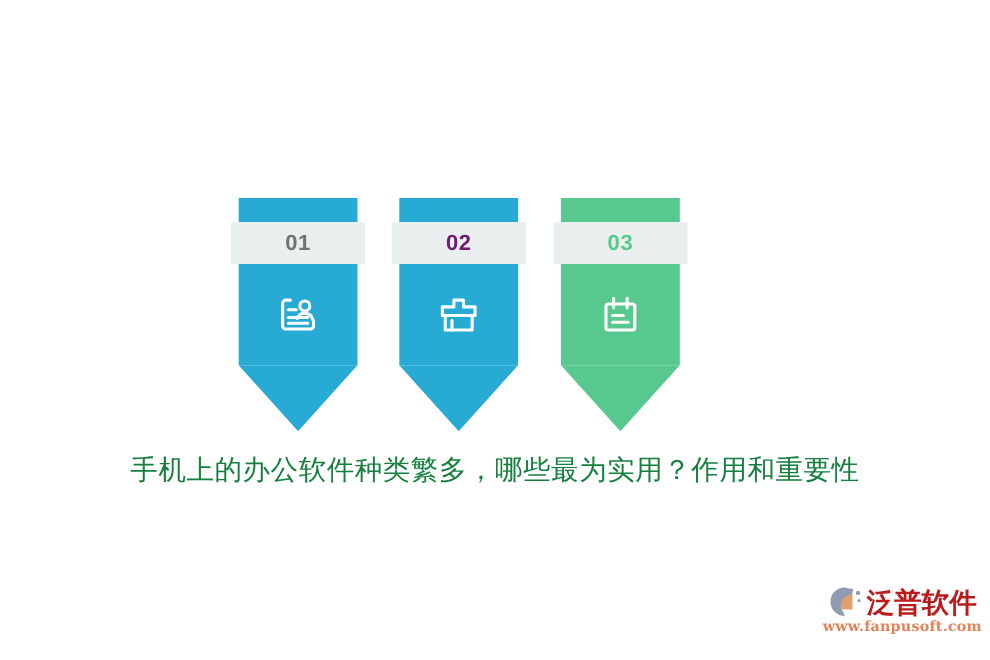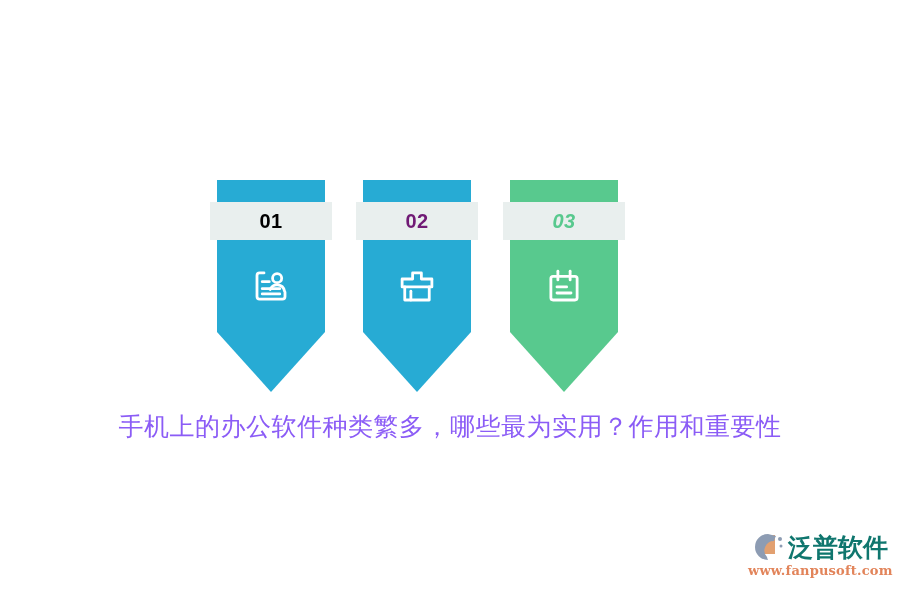--- a/index.html
+++ b/index.html
@@ -31,21 +31,21 @@
   }
 
   .ribbon {
     position: absolute;
     top: 0;
     width: 108px;
     height: 212px;
   }
   .ribbon-1 { left: 0px; }
   .ribbon-2 { left: 146px; }
-  .ribbon-3 { left: 293px; font-style: italic; }
+  .ribbon-3 { left: 293px; }
 
   
   .ribbon-cap {
     position: absolute;
     left: 0;
     top: 0;
     width: 100%;
     height: 22px;
   }
 
@@ -101,21 +101,21 @@
 
   
   .caption {
     position: absolute;
     left: 0;
     top: 410px;
     width: 900px;
     text-align: center;
     font-family: "DejaVu Serif", "Liberation Serif", serif;
     font-size: 25px;
-    color: #8b5cf6;
+    color: #15803d;
     letter-spacing: 0.5px;
     white-space: nowrap;
   }
 
   
   .watermark {
     position: absolute;
     right: 12px;
     bottom: 14px;
     width: 140px;
@@ -130,21 +130,21 @@
   .wm-mark {
     width: 32px;
     height: 30px;
     margin-right: 3px;
     flex: 0 0 auto;
   }
   .wm-name {
     font-family: "DejaVu Sans", "Liberation Sans", sans-serif;
     font-size: 25px;
     font-weight: bold;
-    color: #0f766e;
+    color: #b91c1c;
     line-height: 1;
     letter-spacing: 0px;
   }
   .wm-url {
     text-align: right;
     font-family: "DejaVu Serif", "Liberation Serif", serif;
     font-size: 13px;
     font-weight: bold;
     color: #e2845a;
     letter-spacing: 0.2px;
@@ -155,21 +155,21 @@
 </head>
 <body>
 
 <div id="stage">
 
   <div class="ribbon-group">
 
     <div class="ribbon ribbon-1">
       <div class="ribbon-cap" style="background:#27abd4"></div>
       <div class="ribbon-plate">
-        <span class="ribbon-number" style="color:#000000">01</span>
+        <span class="ribbon-number" style="color:#737373">01</span>
       </div>
       <div class="ribbon-body" style="background:#27abd4">
         <svg class="ribbon-icon" viewBox="0 0 48 48">
           <g fill="none" stroke="#ffffff" stroke-width="3.2" stroke-linecap="round" stroke-linejoin="round">
             <path d="M16 9 H11 a3 3 0 0 0 -3 3 V36 a3 3 0 0 0 3 3 H37 a3 3 0 0 0 3 -3 V31"></path>
             <line x1="14" y1="19" x2="22" y2="19"></line>
             <line x1="14" y1="27" x2="34" y2="27"></line>
             <line x1="14" y1="33" x2="34" y2="33"></line>
             <circle cx="31" cy="15" r="5.2"></circle>
             <path d="M23 28 a8.6 8.6 0 0 1 16.4 1.6"></path>

